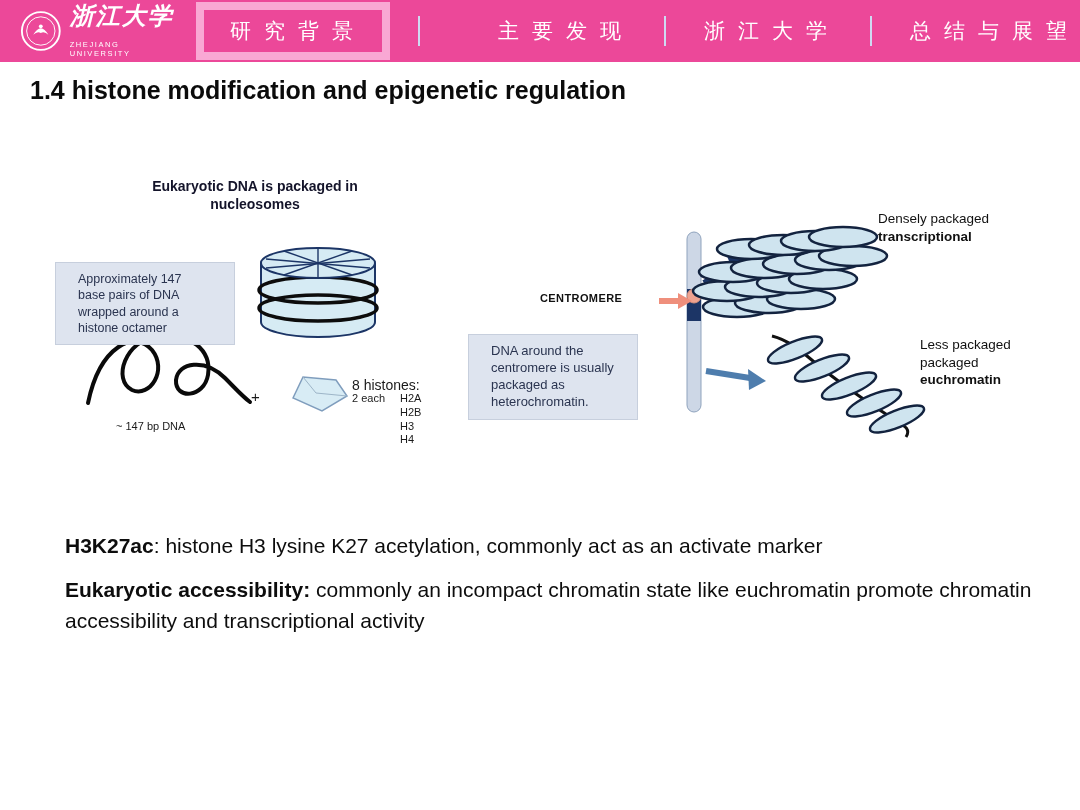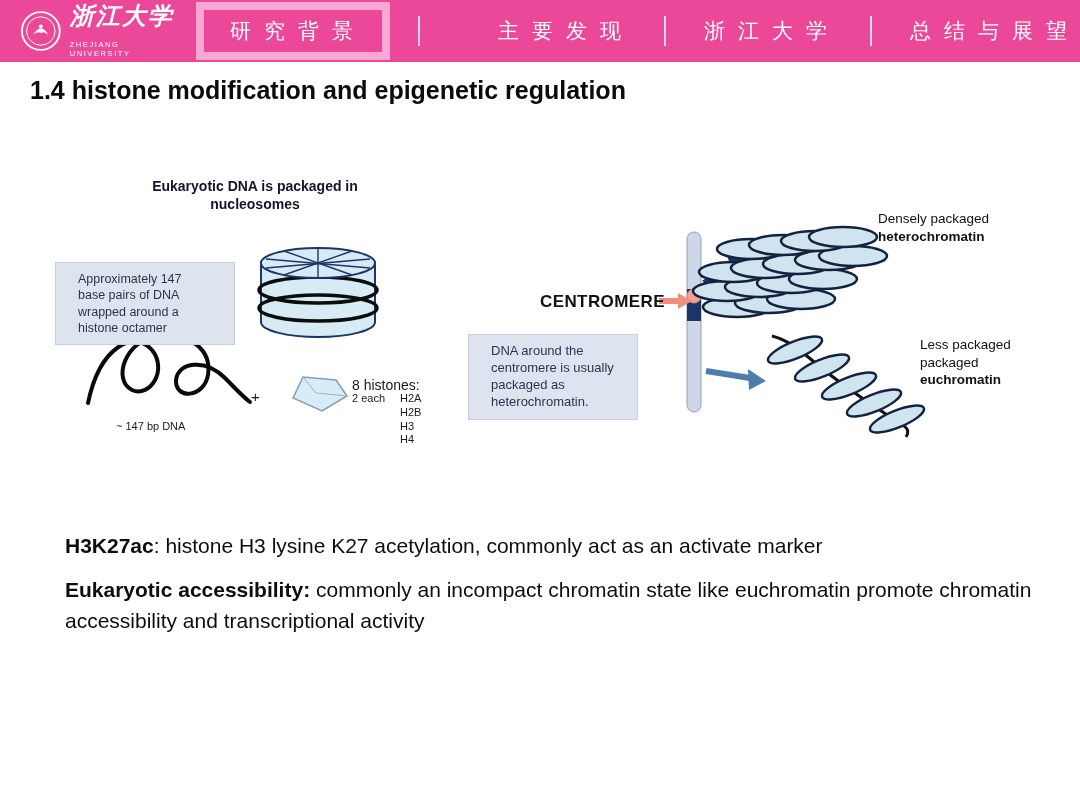--- a/index.html
+++ b/index.html
@@ -51,22 +51,22 @@
   }
   .note-left { left:55px; top:262px; width:180px; }
   .note-right { left:468px; top:334px; width:170px; font-size:13px; }
   .dna-label { left:116px; top:420px; font-size:11px; color:#1a1a1a; }
   .plus-sign { left:251px; top:388px; font-size:15px; color:#1a1a1a; }
   .hist-line1 { left:352px; top:377px; font-size:14px; color:#1a1a1a; }
   .hist-line2 { left:352px; top:392px; font-size:11px; color:#1a1a1a; }
   .hist-list { left:400px; top:392px; font-size:11px; color:#1a1a1a; line-height:1.25; }
   .hist-list span { display:block; }
   .centromere-label {
-    left:540px; top:292px; width:118px; text-align:right;
-    font-weight:bold; font-size:17px; letter-spacing:0.4px; color:#111;
+    left:540px; top:292px; width:118px; text-align:left;
+    font-weight:bold; font-size:11px; letter-spacing:0.4px; color:#111;
   }
   .dense-label { left:878px; top:210px; font-size:13.5px; color:#111; line-height:1.3; }
   .loose-label { left:920px; top:336px; font-size:13.5px; color:#111; line-height:1.3; }
   .lbl-bold { font-weight:bold; display:block; }
   .lbl-reg { display:block; }
 
   
   .notes {
     position:absolute; left:65px; top:530px; width:988px;
     font-size:21px; color:#0d0d0d; line-height:1.5;
@@ -200,21 +200,21 @@
     <span>H3</span>
     <span>H4</span>
   </div>
 
   <div class="abs centromere-label">CENTROMERE</div>
 
   <div class="abs note-box note-right">DNA around the centromere is usually packaged as heterochromatin.</div>
 
   <div class="abs dense-label">
     <span class="lbl-reg">Densely packaged</span>
-    <span class="lbl-bold">heterochromatin</span>
+    <span class="lbl-bold">transcriptional</span>
   </div>
 
   <div class="abs loose-label">
     <span class="lbl-reg">Less packaged</span>
     <span class="lbl-reg">packaged</span>
     <span class="lbl-bold">euchromatin</span>
   </div>
 
   <div class="notes">
     <p>

